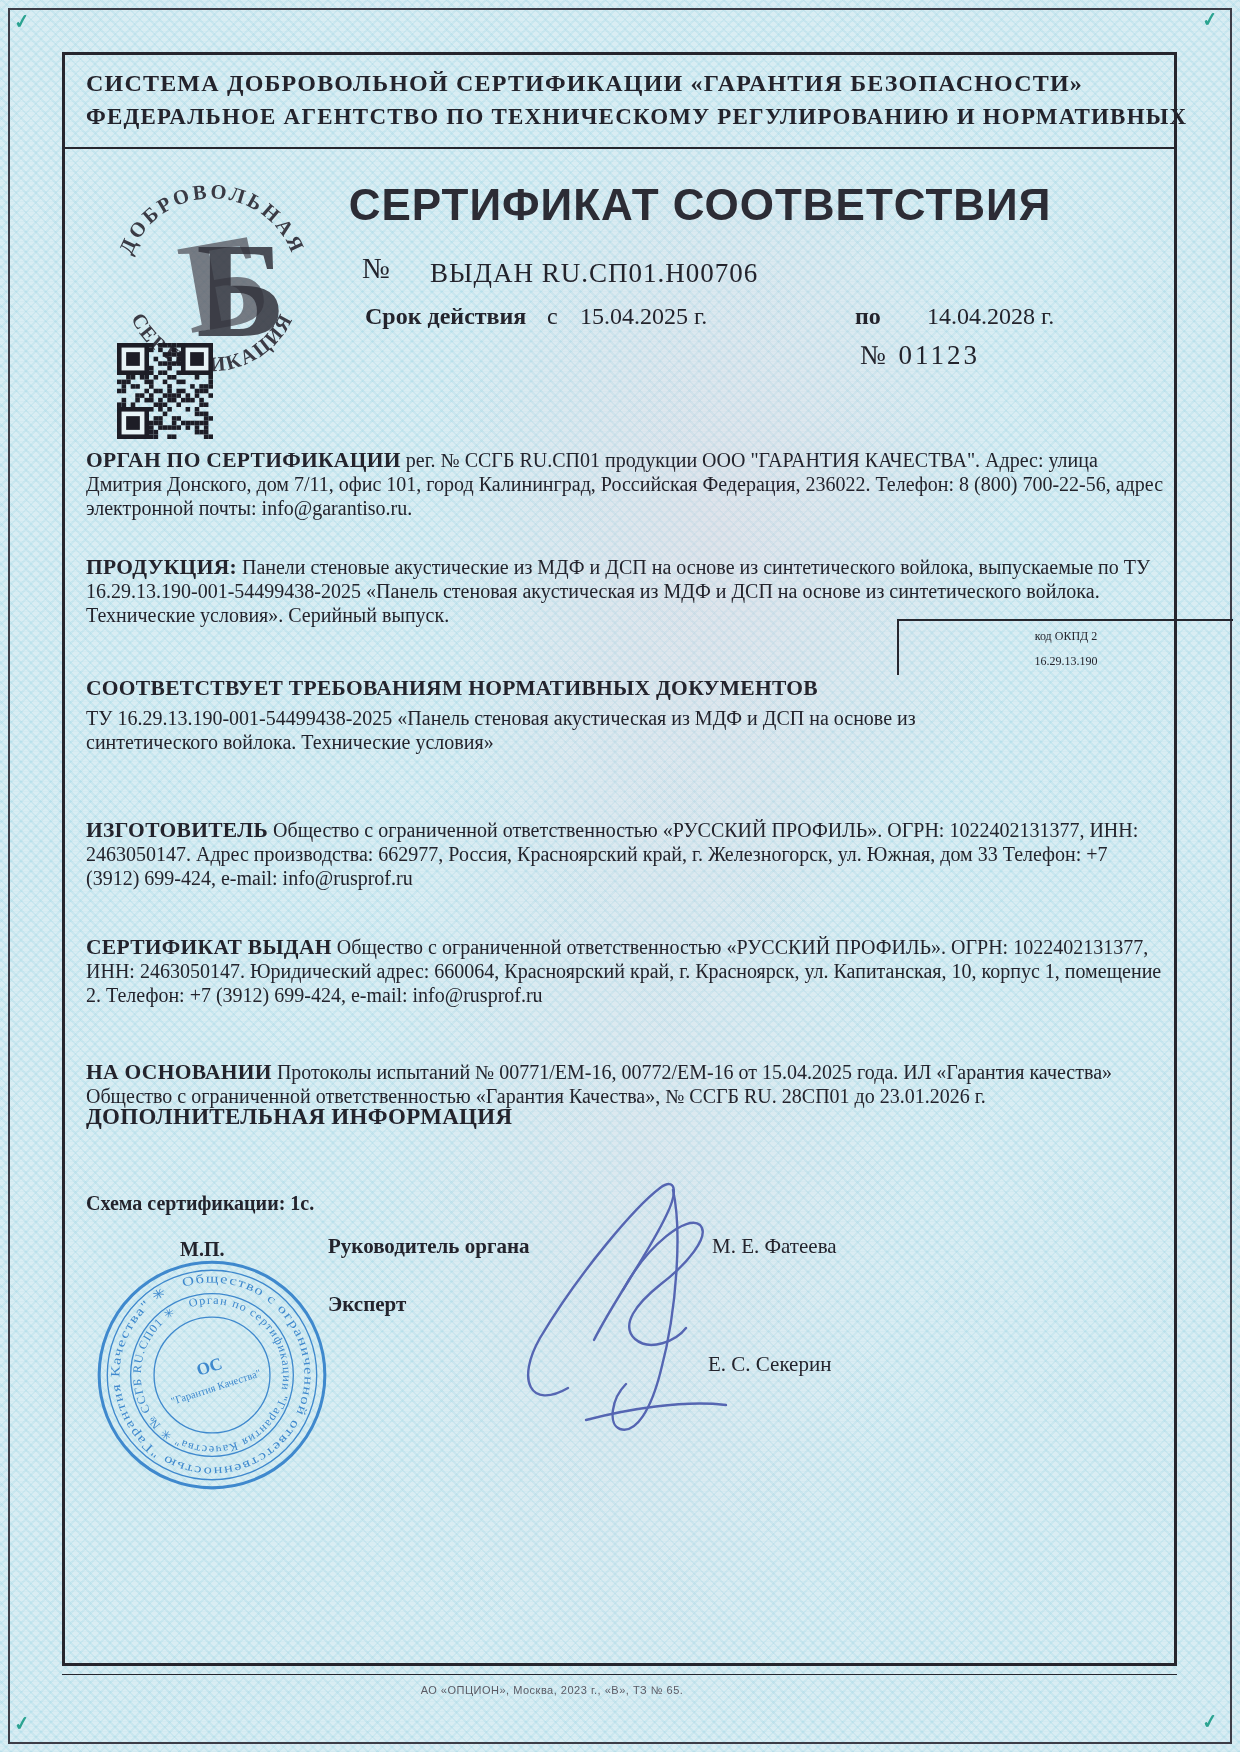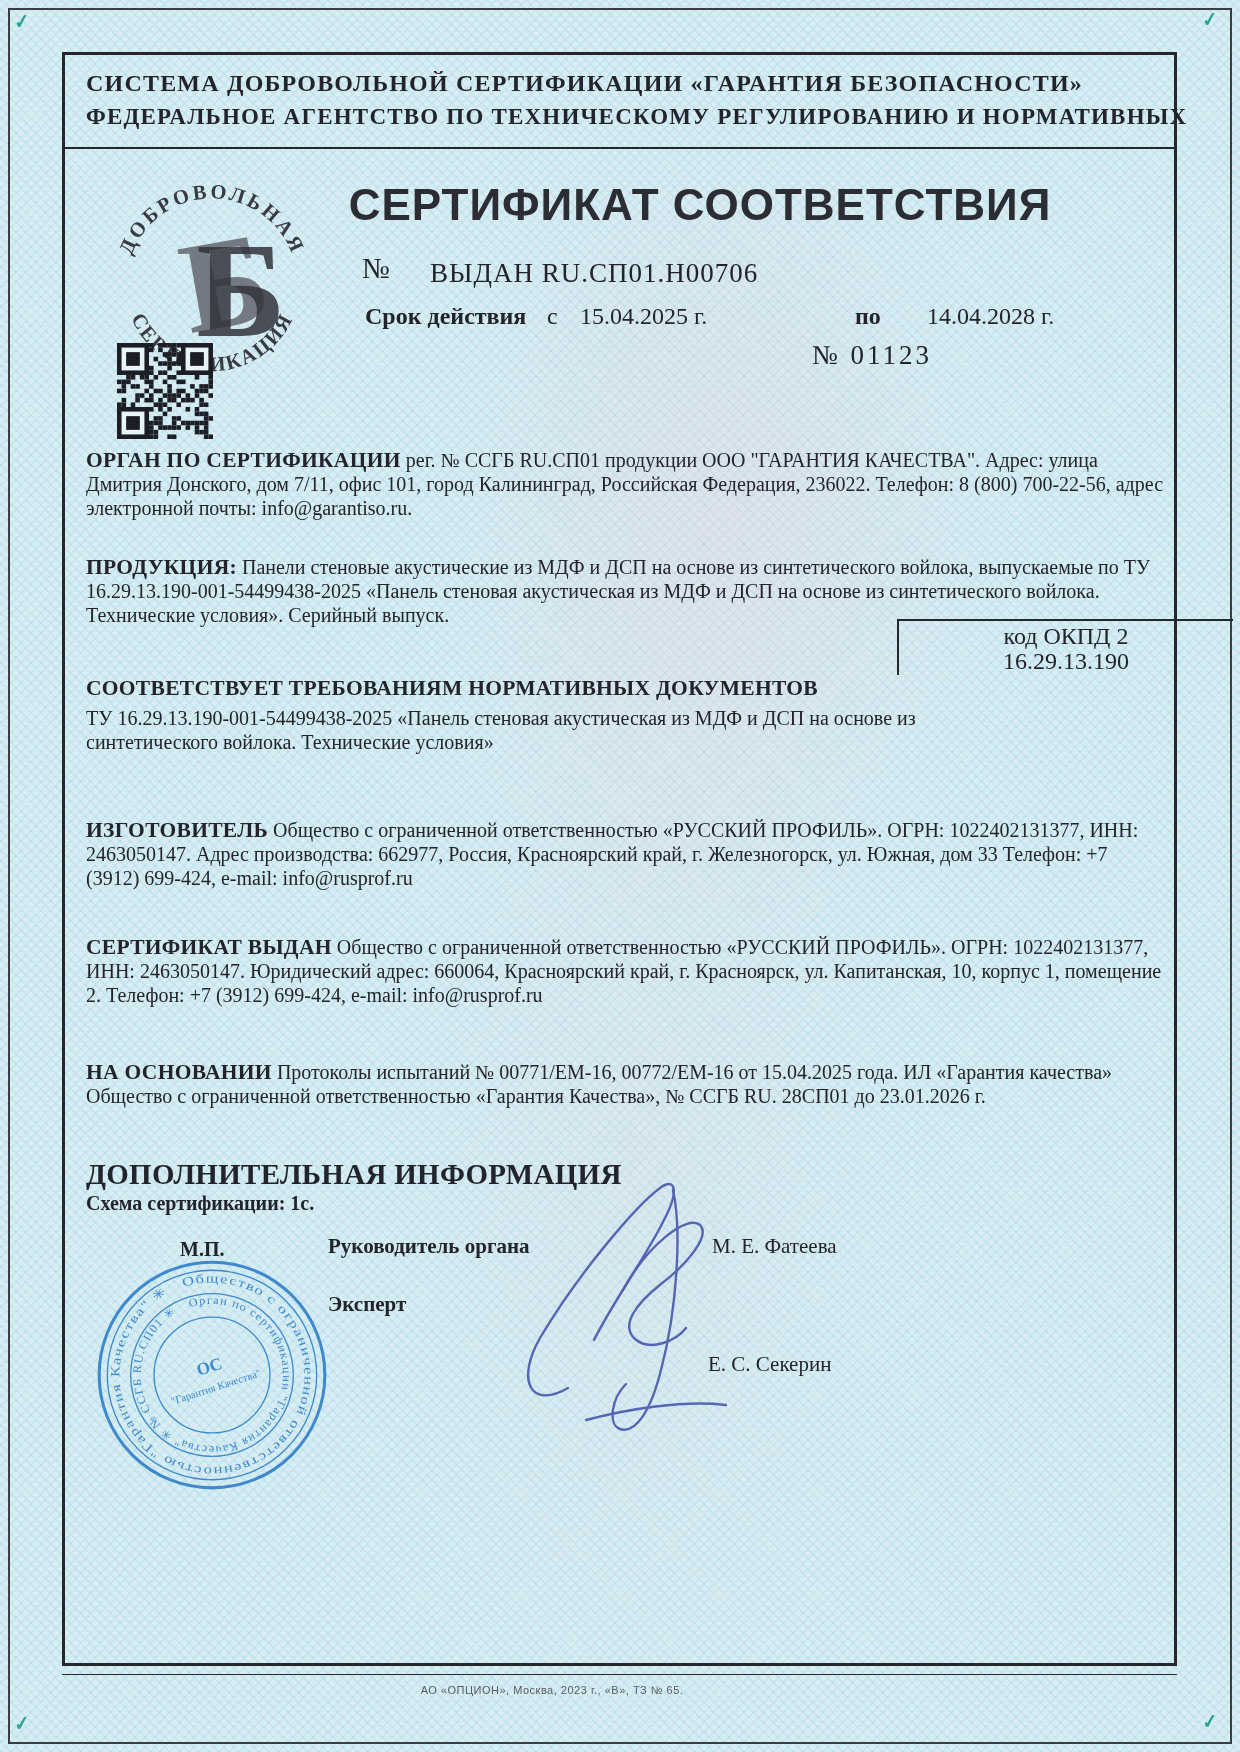--- a/index.html
+++ b/index.html
@@ -24,26 +24,26 @@
   .hdr2{left:86px;top:104px;font-size:23px;}
   .doc-title{left:330px;top:180px;width:740px;text-align:center;
     font-family:"Liberation Sans",sans-serif;font-weight:bold;font-size:44px;color:#2c2c35;letter-spacing:1px;}
   .no-label{left:362px;top:252px;font-size:29px;}
   .no-value{left:430px;top:258px;font-size:27px;letter-spacing:1px;}
   .v-label{left:365px;top:303px;font-size:24px;font-weight:bold;}
   .v-c{left:547px;top:303px;font-size:24px;}
   .v-from{left:580px;top:303px;font-size:24px;}
   .v-po{left:855px;top:303px;font-size:24px;font-weight:bold;}
   .v-to{left:927px;top:303px;font-size:24px;}
-  .blank-no{left:812px;top:340px;font-size:27px;letter-spacing:3px;}
+  .blank-no{left:860px;top:340px;font-size:27px;letter-spacing:3px;}
   .para{left:86px;width:1078px;font-size:20px;line-height:24px;text-align:left;}
   .ih{font-weight:bold;font-size:21.5px;letter-spacing:.3px;}
   .bh{font-weight:bold;font-size:21.5px;letter-spacing:.3px;}
   .codebox{position:absolute;left:897px;width:336px;border-top:2.5px solid #26262e;border-left:2.5px solid #26262e;
-    text-align:center;font-size:24px;line-height:25px;padding-top:3px;box-sizing:border-box;}
+    text-align:center;font-size:12px;line-height:25px;padding-top:3px;box-sizing:border-box;}
   .sig-label{font-weight:bold;font-size:21px;}
   .sig-name{font-size:21px;}
   .footer-text{left:0;top:1684px;width:1104px;text-align:center;font-family:"Liberation Sans",sans-serif;
     font-size:11px;color:#5a5a64;letter-spacing:.5px;}
   .corner-mark{position:absolute;font-size:19px;font-weight:bold;color:#2aa390;transform:rotate(-8deg);}
   svg text{font-family:"Liberation Serif",serif;}
   .stamp-svg{opacity:.88;}
 </style>
 </head>
 <body>
@@ -272,21 +272,21 @@
   <p class="abs para" style="top:935px;margin:0;">
     <span class="ih">СЕРТИФИКАТ ВЫДАН</span>
     <span>Общество с ограниченной ответственностью «РУССКИЙ ПРОФИЛЬ». ОГРН: 1022402131377, ИНН: 2463050147. Юридический адрес: 660064, Красноярский край, г. Красноярск, ул. Капитанская, 10, корпус 1, помещение 2.  Телефон: +7 (3912) 699-424, e-mail:  info@rusprof.ru</span>
   </p>
 
   <p class="abs para" style="top:1060px;margin:0;">
     <span class="ih">НА ОСНОВАНИИ</span>
     <span>Протоколы испытаний № 00771/ЕМ-16, 00772/ЕМ-16 от 15.04.2025 года. ИЛ «Гарантия качества» Общество с ограниченной ответственностью «Гарантия Качества», № ССГБ RU. 28СП01 до 23.01.2026 г.</span>
   </p>
 
-  <div class="abs bh" style="left:86px;top:1158px;font-size:29px;">ДОПОЛНИТЕЛЬНАЯ ИНФОРМАЦИЯ</div>
+  <div class="abs bh" style="left:86px;top:1104px;font-size:23px;">ДОПОЛНИТЕЛЬНАЯ ИНФОРМАЦИЯ</div>
   <div class="abs" style="left:86px;top:1192px;font-size:20px;font-weight:bold;">Схема сертификации: 1с.</div>
 
   <span class="abs sig-label" style="left:180px;top:1238px;font-size:20px;">М.П.</span>
   <span class="abs sig-label" style="left:328px;top:1234px;">Руководитель органа</span>
   <span class="abs sig-name" style="left:712px;top:1234px;">М. Е. Фатеева</span>
   <span class="abs sig-label" style="left:328px;top:1292px;">Эксперт</span>
   <span class="abs sig-name" style="left:708px;top:1352px;">Е. С. Секерин</span>
 
   <svg class="abs" style="left:468px;top:1168px;z-index:5;" width="310" height="300" viewBox="0 0 310 300">
     <g fill="none" stroke="#3f4fa8" stroke-width="2.4" stroke-linecap="round" opacity=".85">

